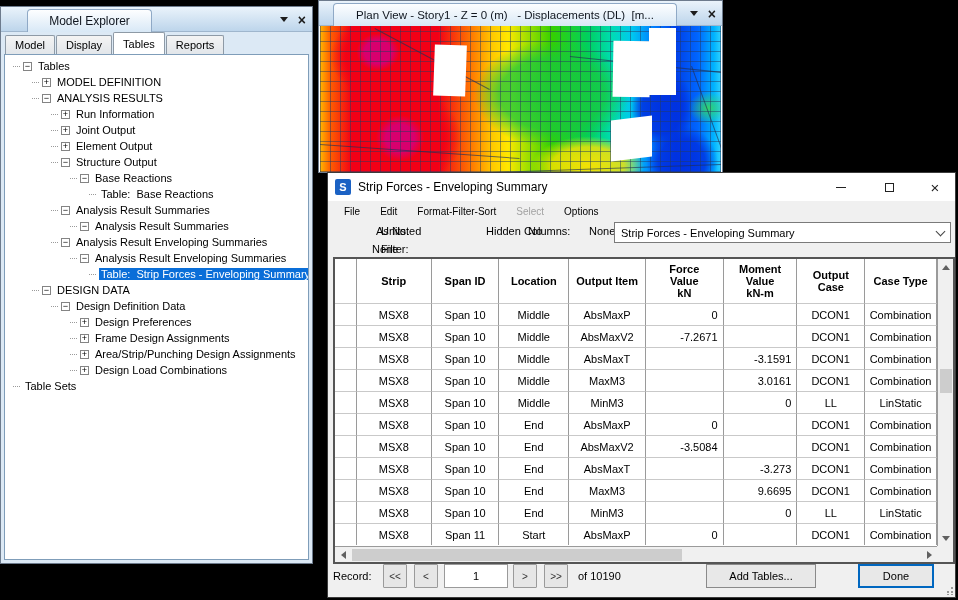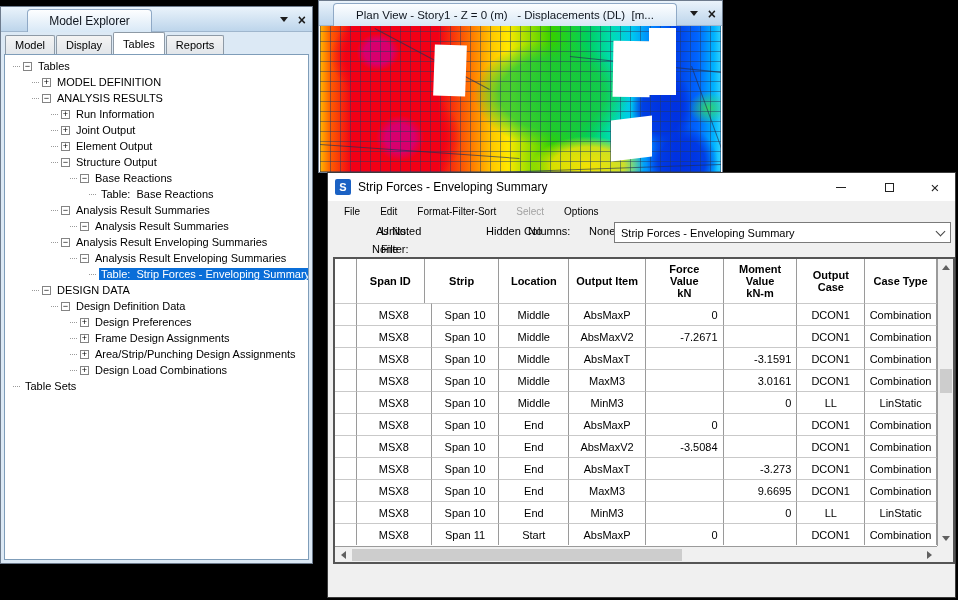--- a/index.html
+++ b/index.html
@@ -227,22 +227,22 @@
     <span class="abs" style="left:44px; top:22px;">None</span>
     <div id="dropdown">
       <span class="ddtext">Strip Forces - Enveloping Summary</span>
       <span class="chev"></span>
     </div>
   </div>
 
   <div id="tablewrap">
     <div class="thead">
         <div class="hcell" style="width: 22px;"></div>
+        <div class="hcell" style="width: 75px;">Strip</div>
         <div class="hcell" style="width: 68px;">Span ID</div>
-        <div class="hcell" style="width: 75px;">Strip</div>
         <div class="hcell" style="width: 70px;">Location</div>
         <div class="hcell" style="width: 77px;">Output Item</div>
         <div class="hcell" style="width: 78px;">Force
 Value
 kN</div>
         <div class="hcell" style="width: 74px;">Moment
 Value
 kN-m</div>
         <div class="hcell" style="width: 68px;">Output
 Case</div>
@@ -385,13 +385,25 @@
           <span class="tri left"></span>
         </div>
       <div class="thumbh" style="left:17px; width:330px;"></div>
       <div class="sbtn" style="right:0; top:0;">
           <span class="tri right"></span>
         </div>
     </div>
     <div class="corner"></div>
   </div>
 
+  <div id="recordbar">
+    <span class="abs" style="left:5px; top:8px;">Record:</span>
+    <div class="rbtn" style="left:55px;  width:24px;">&lt;&lt;</div>
+    <div class="rbtn" style="left:86px;  width:24px;">&lt;</div>
+    <input id="recinput" value="1" style="">
+    <div class="rbtn" style="left:185px; width:24px;">&gt;</div>
+    <div class="rbtn" style="left:216px; width:24px;">&gt;&gt;</div>
+    <span class="abs" style="left:250px; top:8px;">of 10190</span>
+    <div class="pushbtn" style="left:378px; width:110px;">Add Tables...</div>
+    <div class="pushbtn" id="donebtn" style="left:530px; width:76px;">Done</div>
+    <div id="grip"></div>
+  </div>
 </section>
 
 </body></html>

